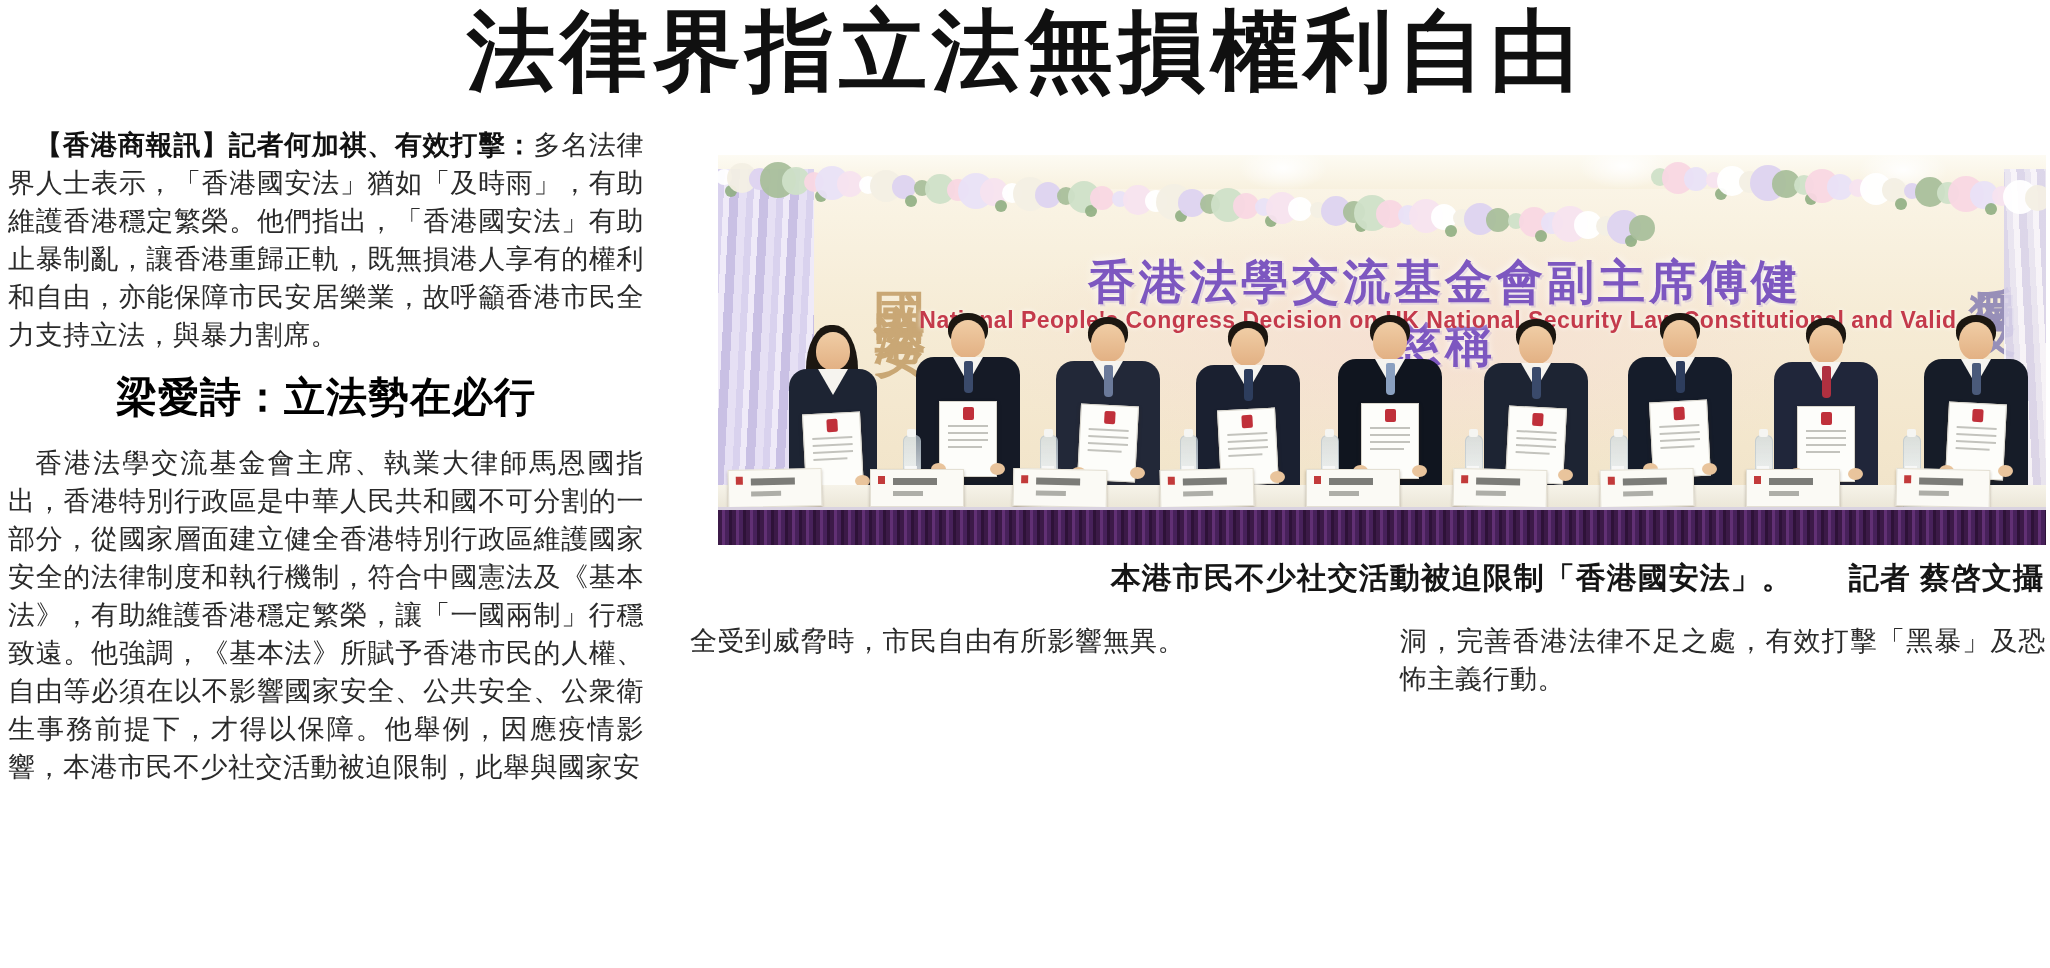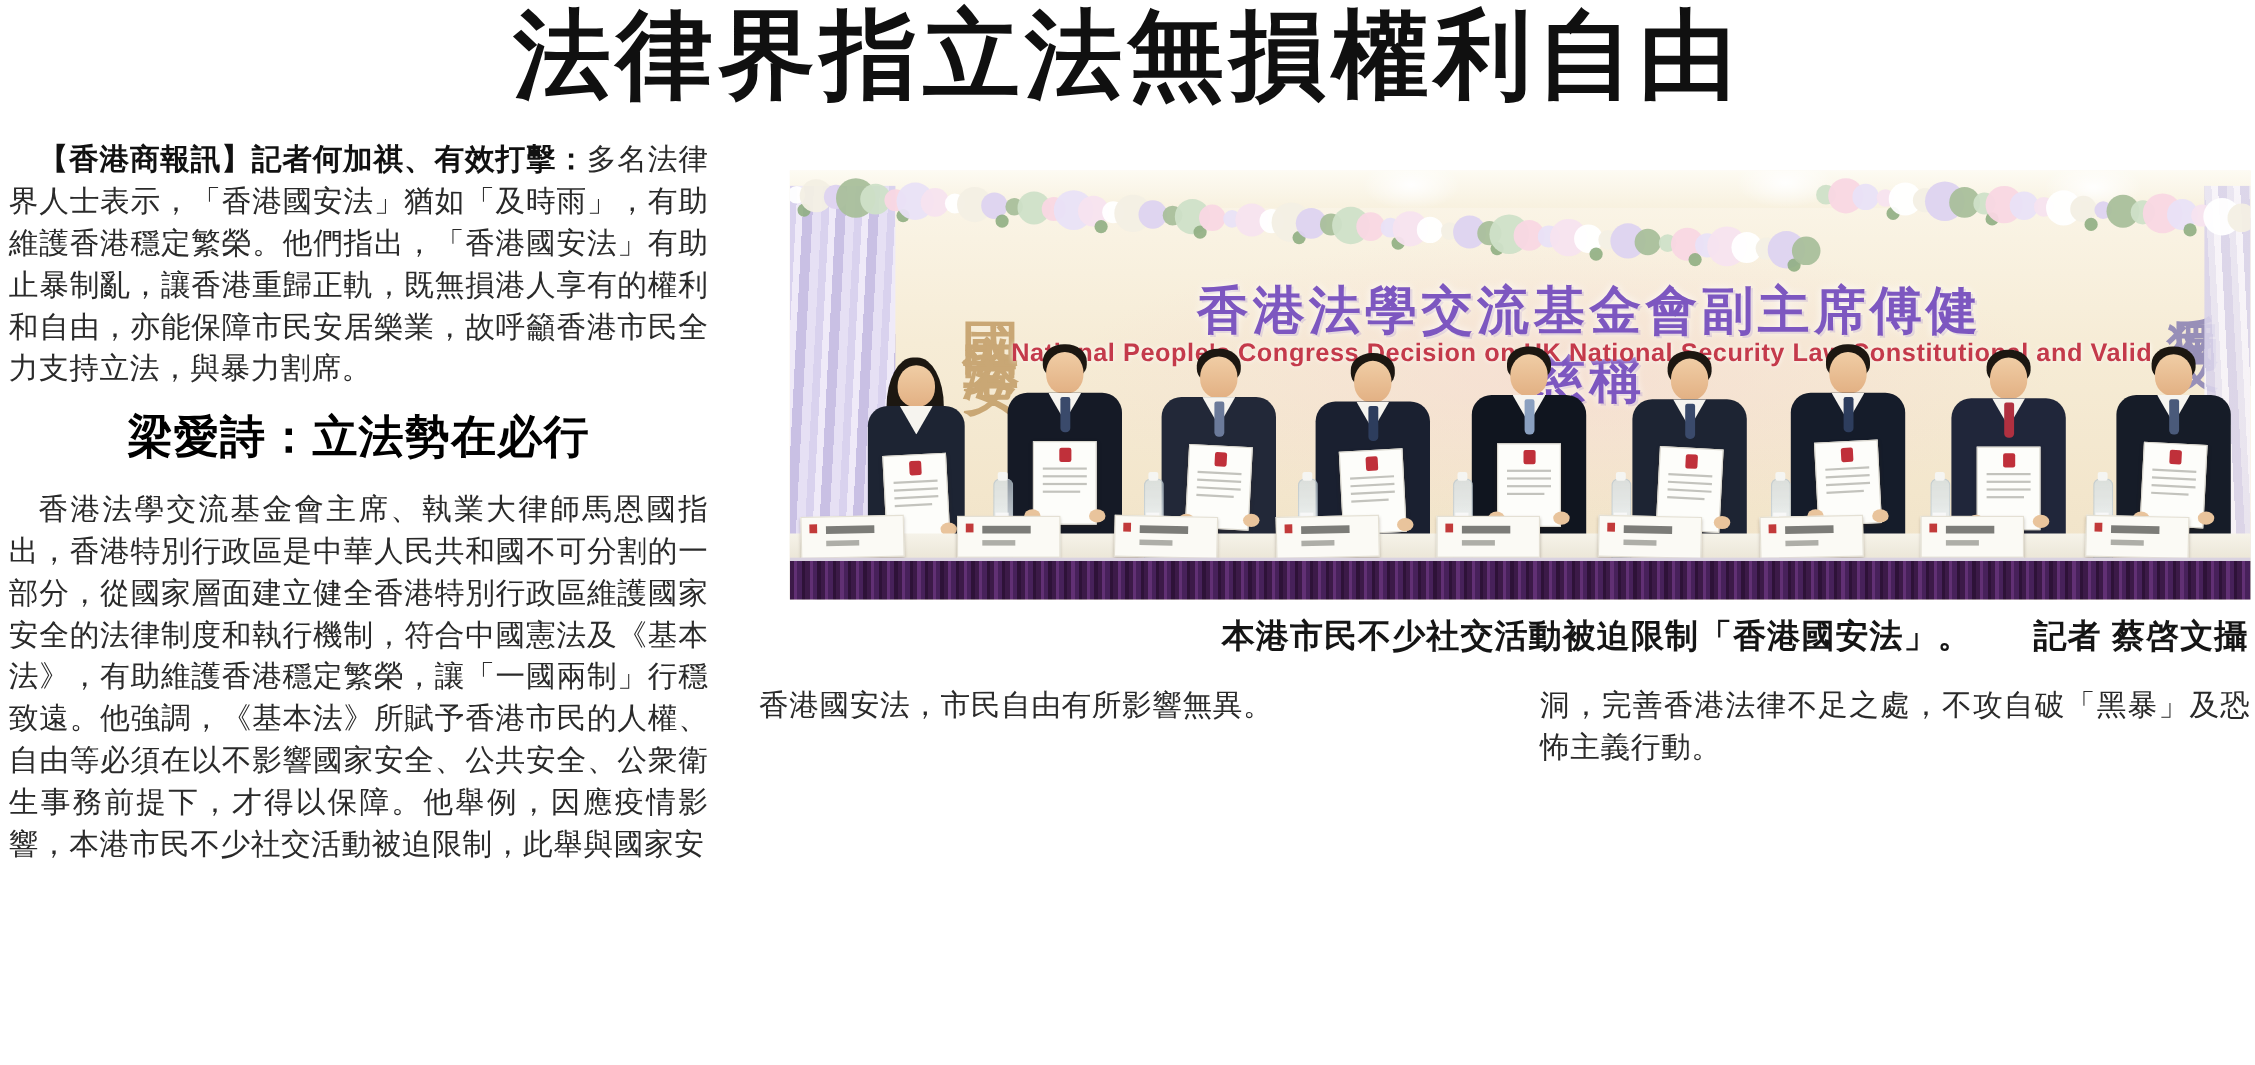--- a/index.html
+++ b/index.html
@@ -107,25 +107,25 @@
 
 <div class="headline">法律界指立法無損權利自由</div>
 
 <div class="col" style="left:8px;top:126px;width:636px;">
   <p><span class="lead">【香港商報訊】記者何加祺、有效打擊：</span><span>多名法律界人士表示，「香港國安法」猶如「及時雨」，有助維護香港穩定繁榮。他們指出，「香港國安法」有助止暴制亂，讓香港重歸正軌，既無損港人享有的權利和自由，亦能保障市民安居樂業，故呼籲香港市民全力支持立法，與暴力割席。</span></p>
   <div class="subhead">梁愛詩：立法勢在必行</div>
   <p>香港法學交流基金會主席、執業大律師馬恩國指出，香港特別行政區是中華人民共和國不可分割的一部分，從國家層面建立健全香港特別行政區維護國家安全的法律制度和執行機制，符合中國憲法及《基本法》，有助維護香港穩定繁榮，讓「一國兩制」行穩致遠。他強調，《基本法》所賦予香港市民的人權、自由等必須在以不影響國家安全、公共安全、公衆衛生事務前提下，才得以保障。他舉例，因應疫情影響，本港市民不少社交活動被迫限制，此舉與國家安</p>
 </div>
 
 <div class="col" style="left:690px;top:622px;width:648px;">
-  <p class="cont">香港國安法，市民自由有所影響無異。</p>
+  <p class="cont">全受到威脅時，市民自由有所影響無異。</p>
 </div>
 
 <div class="col" style="left:1400px;top:622px;width:646px;">
-  <p class="cont">洞，完善香港法律不足之處，不攻自破「黑暴」及恐怖主義行動。</p>
+  <p class="cont">洞，完善香港法律不足之處，有效打擊「黑暴」及恐怖主義行動。</p>
 </div>
 
 <div class="photo">
   <div class="ceiling"></div>
   <div class="downlight" style="left:520px;top:-10px;"></div>
   <div class="downlight" style="left:860px;top:-12px;"></div>
   <div class="downlight" style="left:1140px;top:-8px;"></div>
   <div class="wallblush"></div>
   <div class="vtext gold">國安港安</div>
   <div class="vtext purple-r">反獨反</div>

